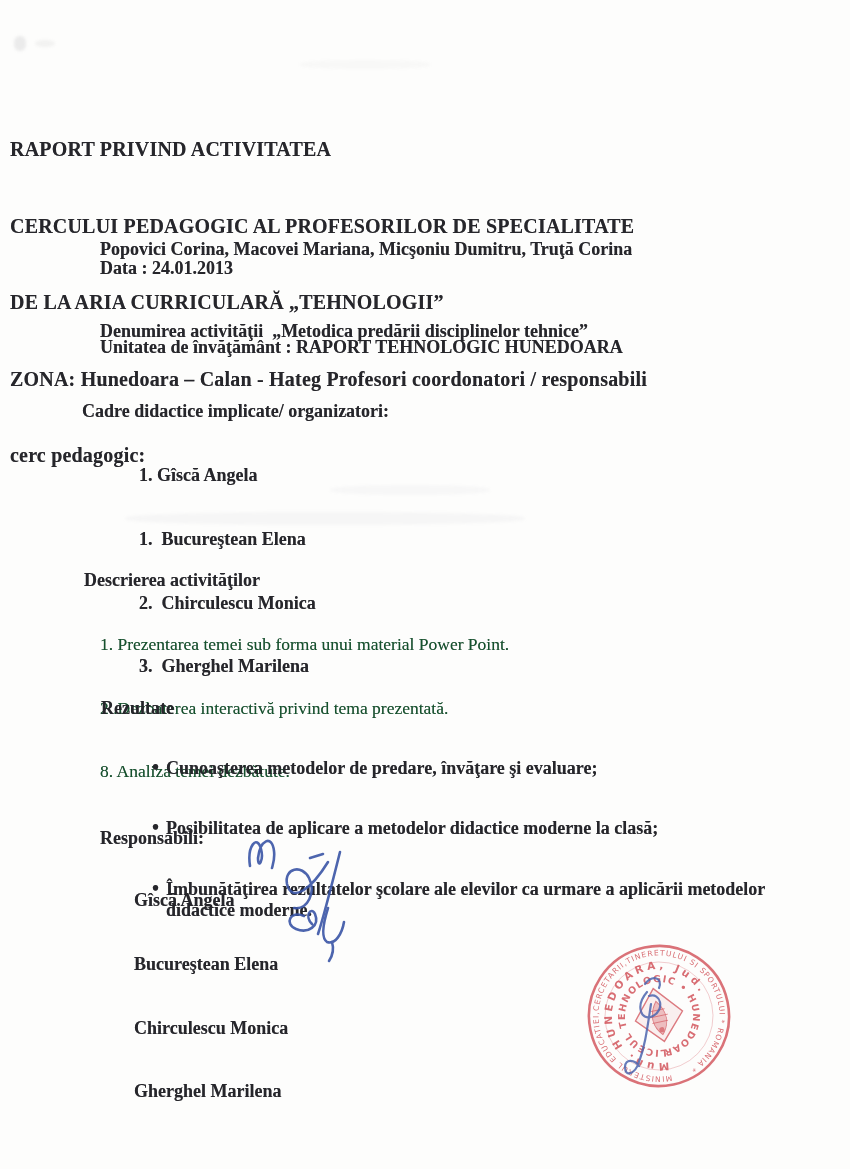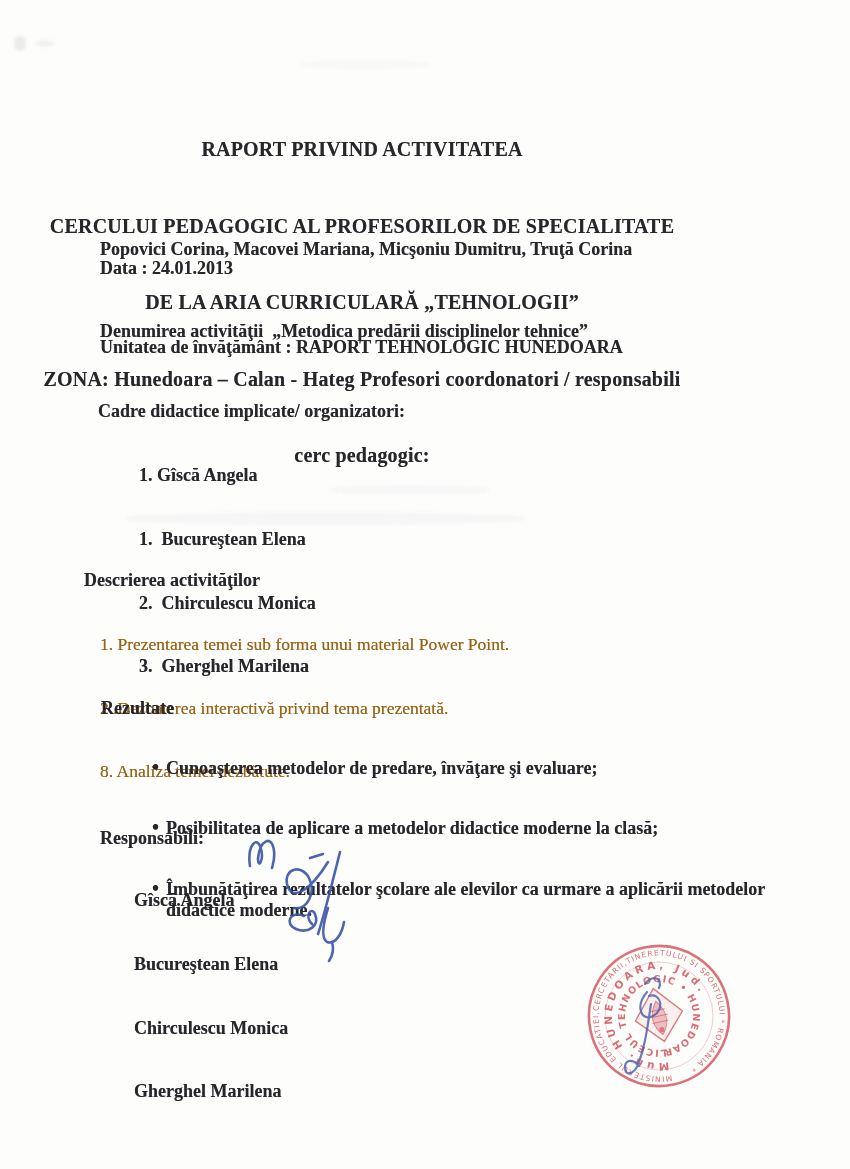--- a/index.html
+++ b/index.html
@@ -9,26 +9,27 @@
     margin:0 auto;
     background:#fdfdfc;
     overflow:hidden;
     font-family:"Liberation Serif", serif;
     color:#26262b;
   }
   .abs{position:absolute;white-space:pre-wrap;}
   .ink{text-shadow:0 0 0.5px rgba(20,20,25,.45);}
   .title-block{
     top:86px;left:0;width:724px;
-    text-align:center;
+    text-align:left;
     font-weight:bold;font-size:20px;line-height:25.5px;
     letter-spacing:.2px;
+    padding-left:10px;
   }
   .b18{font-weight:bold;font-size:18px;}
-  .r17{font-weight:normal;font-size:17.5px;color:#a16207;}
+  .r17{font-weight:normal;font-size:17.5px;color:#14532d;}
   .staff-items div{line-height:21.8px;}
   .desc-items div{line-height:21.6px;}
   .results-list{list-style:none;margin:0;padding:0;width:618px;}
   .results-list li{
     position:relative;
     padding-left:16px;margin-bottom:2.5px;
     font-weight:bold;font-size:18px;line-height:21.8px;
   }
   .results-list li::before{
     content:"•";
@@ -56,21 +57,21 @@
     <div>DE LA ARIA CURRICULARĂ „TEHNOLOGII”</div>
     <div>ZONA: Hunedoara – Calan - Hateg Profesori coordonatori / responsabili</div>
     <div>cerc pedagogic:</div>
   </div>
 
   <div class="abs b18 ink" style="left:100px;top:239px;">Popovici Corina, Macovei Mariana, Micşoniu Dumitru, Truţă Corina</div>
   <div class="abs b18 ink" style="left:100px;top:258px;text-align:right;">Data : 24.01.2013</div>
   <div class="abs b18 ink" style="left:100px;top:297px;margin-top:24px;">Denumirea activităţii  „Metodica predării disciplinelor tehnice”</div>
   <div class="abs b18 ink" style="left:100px;top:337px;">Unitatea de învăţământ : RAPORT TEHNOLOGIC HUNEDOARA</div>
 
-  <div class="abs b18 ink" style="left:98px;top:401px;text-align:center;">Cadre didactice implicate/ organizatori:</div>
+  <div class="abs b18 ink" style="left:82px;top:401px;text-align:center;">Cadre didactice implicate/ organizatori:</div>
   <div class="abs b18 ink staff-items" style="left:139px;top:423px;">
     <div>1. Gîscă Angela</div>
     <div>1.  Bucureştean Elena</div>
     <div>2.  Chirculescu Monica</div>
     <div>3.  Gherghel Marilena</div>
   </div>
 
   <div class="abs b18 ink" style="left:84px;top:570px;">Descrierea activităţilor</div>
   <div class="abs r17 ink desc-items" style="left:100px;top:592px;">
     <div>1. Prezentarea temei sub forma unui material Power Point.</div>

